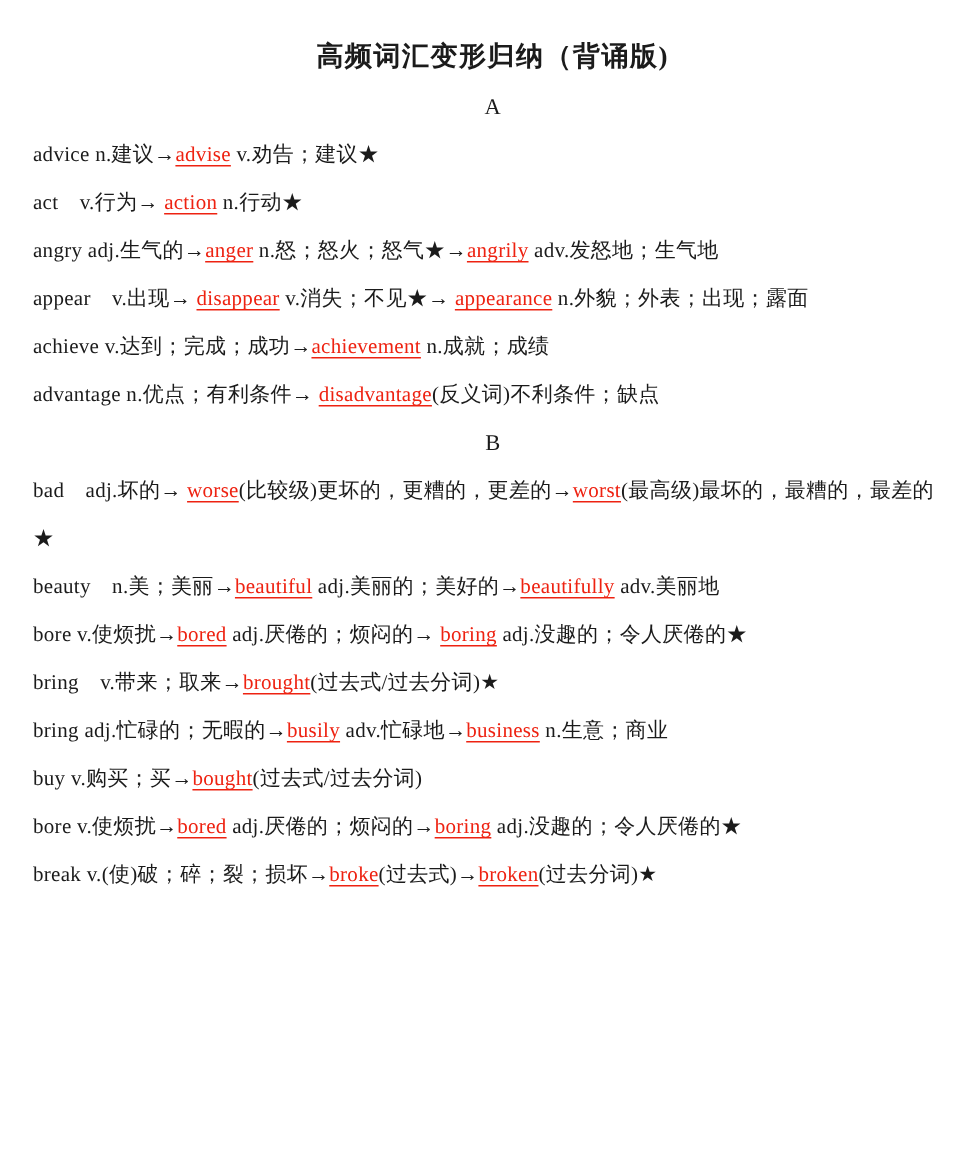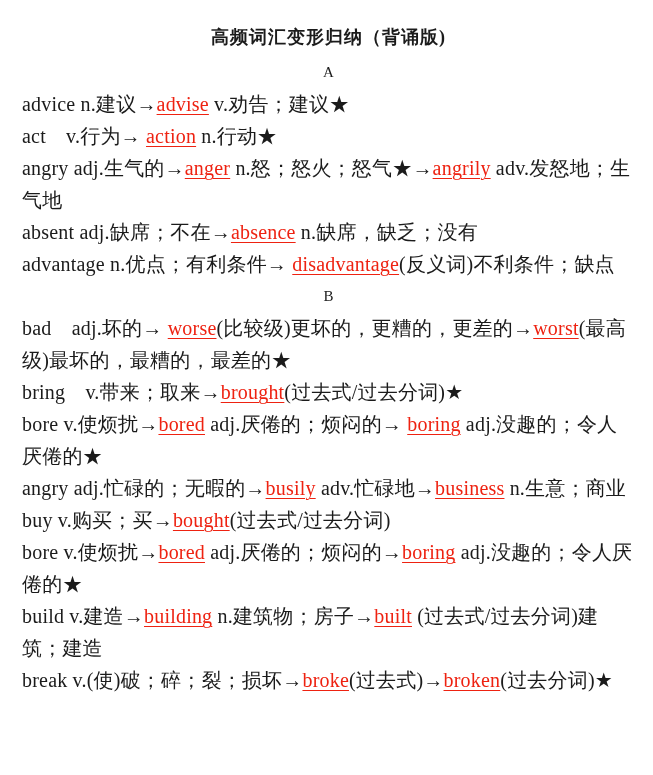--- a/index.html
+++ b/index.html
@@ -31,21 +31,21 @@
     line-height: 26px;
   }
   .section-heading {
     text-align: center;
     font-size: 15px;
     line-height: 32px;
     margin: 0;
   }
   .line {
     margin: 0;
-    font-size: 20px;
+    font-size: 14px;
     line-height: 32px;
     letter-spacing: 0.2px;
     word-break: break-all;
   }
   .seg { white-space: pre-wrap; }
   .seg.red {
     color: var(--hl, #ee2211);
     text-decoration: underline;
     text-decoration-color: var(--hl, #ee2211);
     text-decoration-thickness: 1px;
@@ -55,25 +55,26 @@
 </head>
 <body style="--hl: #ee2211; color: rgb(27, 27, 27); background: rgb(255, 255, 255);">
 
 <div class="page">
   <h1 class="title">高频词汇变形归纳（背诵版)</h1>
   <div id="content">
       <div class="section-heading">A</div>
       <p class="line"><span class="seg">advice n.建议→</span><span class="seg red">advise</span><span class="seg"> v.劝告；建议★</span></p>
       <p class="line"><span class="seg">act　v.行为→ </span><span class="seg red">action</span><span class="seg"> n.行动★</span></p>
       <p class="line"><span class="seg">angry adj.生气的→</span><span class="seg red">anger</span><span class="seg"> n.怒；怒火；怒气★→</span><span class="seg red">angrily</span><span class="seg"> adv.发怒地；生气地</span></p>
-      <p class="line"><span class="seg">absent adj.缺席；不在→</span><span class="seg red">absence</span><span class="seg"> n.缺席，缺乏；没有</span></p>
+      <p class="line"><span class="seg">appear　v.出现→ </span><span class="seg red">disappear</span><span class="seg"> v.消失；不见★→ </span><span class="seg red">appearance</span><span class="seg"> n.外貌；外表；出现；露面</span></p>
+      <p class="line"><span class="seg">achieve v.达到；完成；成功→</span><span class="seg red">achievement</span><span class="seg"> n.成就；成绩</span></p>
       <p class="line"><span class="seg">advantage n.优点；有利条件→ </span><span class="seg red">disadvantage</span><span class="seg">(反义词)不利条件；缺点</span></p>
       <div class="section-heading">B</div>
       <p class="line"><span class="seg">bad　adj.坏的→ </span><span class="seg red">worse</span><span class="seg">(比较级)更坏的，更糟的，更差的→</span><span class="seg red">worst</span><span class="seg">(最高级)最坏的，最糟的，最差的★</span></p>
+      <p class="line"><span class="seg">beauty　n.美；美丽→</span><span class="seg red">beautiful</span><span class="seg"> adj.美丽的；美好的→</span><span class="seg red">beautifully</span><span class="seg"> adv.美丽地</span></p>
+      <p class="line"><span class="seg">bore v.使烦扰→</span><span class="seg red">bored</span><span class="seg"> adj.厌倦的；烦闷的→ </span><span class="seg red">boring</span><span class="seg"> adj.没趣的；令人厌倦的★</span></p>
       <p class="line"><span class="seg">bring　v.带来；取来→</span><span class="seg red">brought</span><span class="seg">(过去式/过去分词)★</span></p>
-      <p class="line"><span class="seg">bore v.使烦扰→</span><span class="seg red">bored</span><span class="seg"> adj.厌倦的；烦闷的→ </span><span class="seg red">boring</span><span class="seg"> adj.没趣的；令人厌倦的★</span></p>
-      <p class="line"><span class="seg">angry adj.忙碌的；无暇的→</span><span class="seg red">busily</span><span class="seg"> adv.忙碌地→</span><span class="seg red">business</span><span class="seg"> n.生意；商业</span></p>
+      <p class="line"><span class="seg">bring adj.忙碌的；无暇的→</span><span class="seg red">busily</span><span class="seg"> adv.忙碌地→</span><span class="seg red">business</span><span class="seg"> n.生意；商业</span></p>
       <p class="line"><span class="seg">buy v.购买；买→</span><span class="seg red">bought</span><span class="seg">(过去式/过去分词)</span></p>
       <p class="line"><span class="seg">bore v.使烦扰→</span><span class="seg red">bored</span><span class="seg"> adj.厌倦的；烦闷的→</span><span class="seg red">boring</span><span class="seg"> adj.没趣的；令人厌倦的★</span></p>
-      <p class="line"><span class="seg">build v.建造→</span><span class="seg red">building</span><span class="seg"> n.建筑物；房子→</span><span class="seg red">built</span><span class="seg"> (过去式/过去分词)建筑；建造</span></p>
       <p class="line"><span class="seg">break v.(使)破；碎；裂；损坏→</span><span class="seg red">broke</span><span class="seg">(过去式)→</span><span class="seg red">broken</span><span class="seg">(过去分词)★</span></p>
     </div>
 </div>
 
 </body></html>

